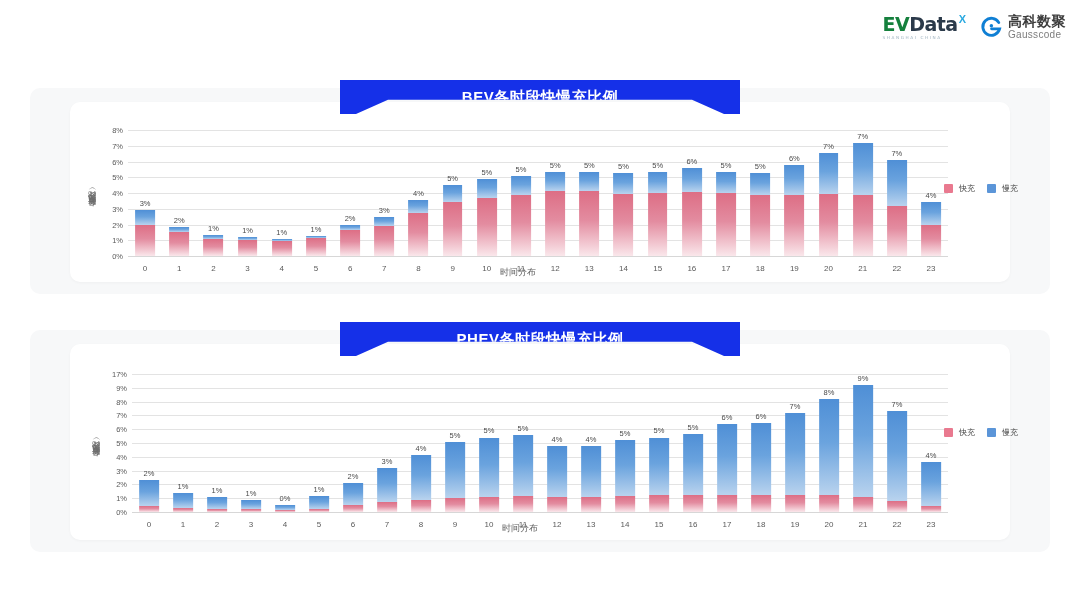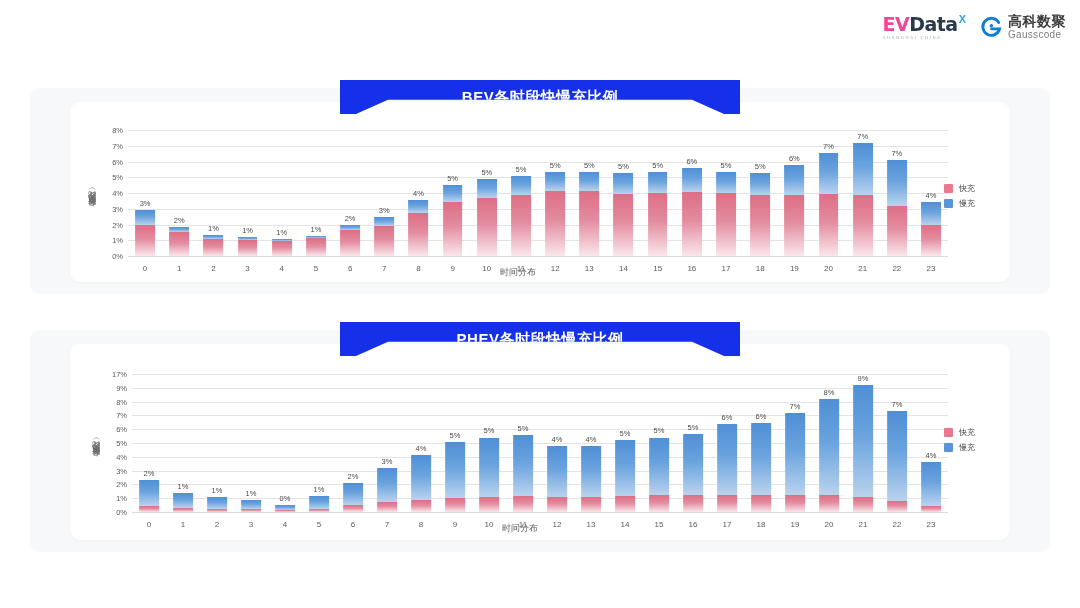--- a/index.html
+++ b/index.html
@@ -16,21 +16,21 @@
   .header { position:absolute; top:0; left:0; width:1080px; height:60px; }
   .logos { position:absolute; right:14px; top:14px; display:flex; align-items:center; gap:14px; }
 
   .evdata { display:flex; flex-direction:column; align-items:flex-start; position:relative; }
   .evdata-row { display:flex; align-items:flex-start; }
   .evdata-word {
     font-family:"DejaVu Sans",sans-serif;
     font-size:19px; font-weight:bold; letter-spacing:-0.5px;
     color:#2b3a4a; line-height:20px;
   }
-  .evdata-ev { color:#ec4899; }
+  .evdata-ev { color:#15803d; }
   .evdata-x { font-size:11px; color:#2aa9e0; font-weight:bold; margin-left:1px; line-height:10px; }
   .evdata-sub {
     font-size:4.2px; letter-spacing:1.6px; color:#9fb3c0; margin-top:1px;
     font-family:"DejaVu Sans",sans-serif;
   }
 
   .gauss { display:flex; align-items:center; gap:6px; }
   .gauss-mark { width:22px; height:22px; flex:0 0 22px; }
   .gauss-txt { display:flex; flex-direction:column; line-height:1; }
   .gauss-cn { font-size:14px; font-weight:bold; color:#3c3c3c; letter-spacing:0.5px; }
@@ -102,21 +102,21 @@
   .xtick {
     position:absolute; left:50%; transform:translateX(-50%);
     bottom:-17px; font-size:8px; color:#5a5a5a;
   }
   .xlabel {
     position:absolute; left:0; right:0; bottom:-1px; text-align:center;
     font-size:9px; color:#5e5e5e;
   }
 
   .legend {
-    position:absolute; display:flex; flex-direction:column; gap:4px;
+    position:absolute; display:flex; flex-direction:row; gap:12px;
   }
   .legend-1 { left:944px; top:183px; }
   .legend-2 { left:944px; top:427px; }
   .lg-item { display:flex; align-items:center; gap:6px; }
   .lg-sw { width:9px; height:9px; border-radius:1px; }
   .lg-tx { font-size:8px; color:#454545; }
 </style>
 </head>
 <body>
 

